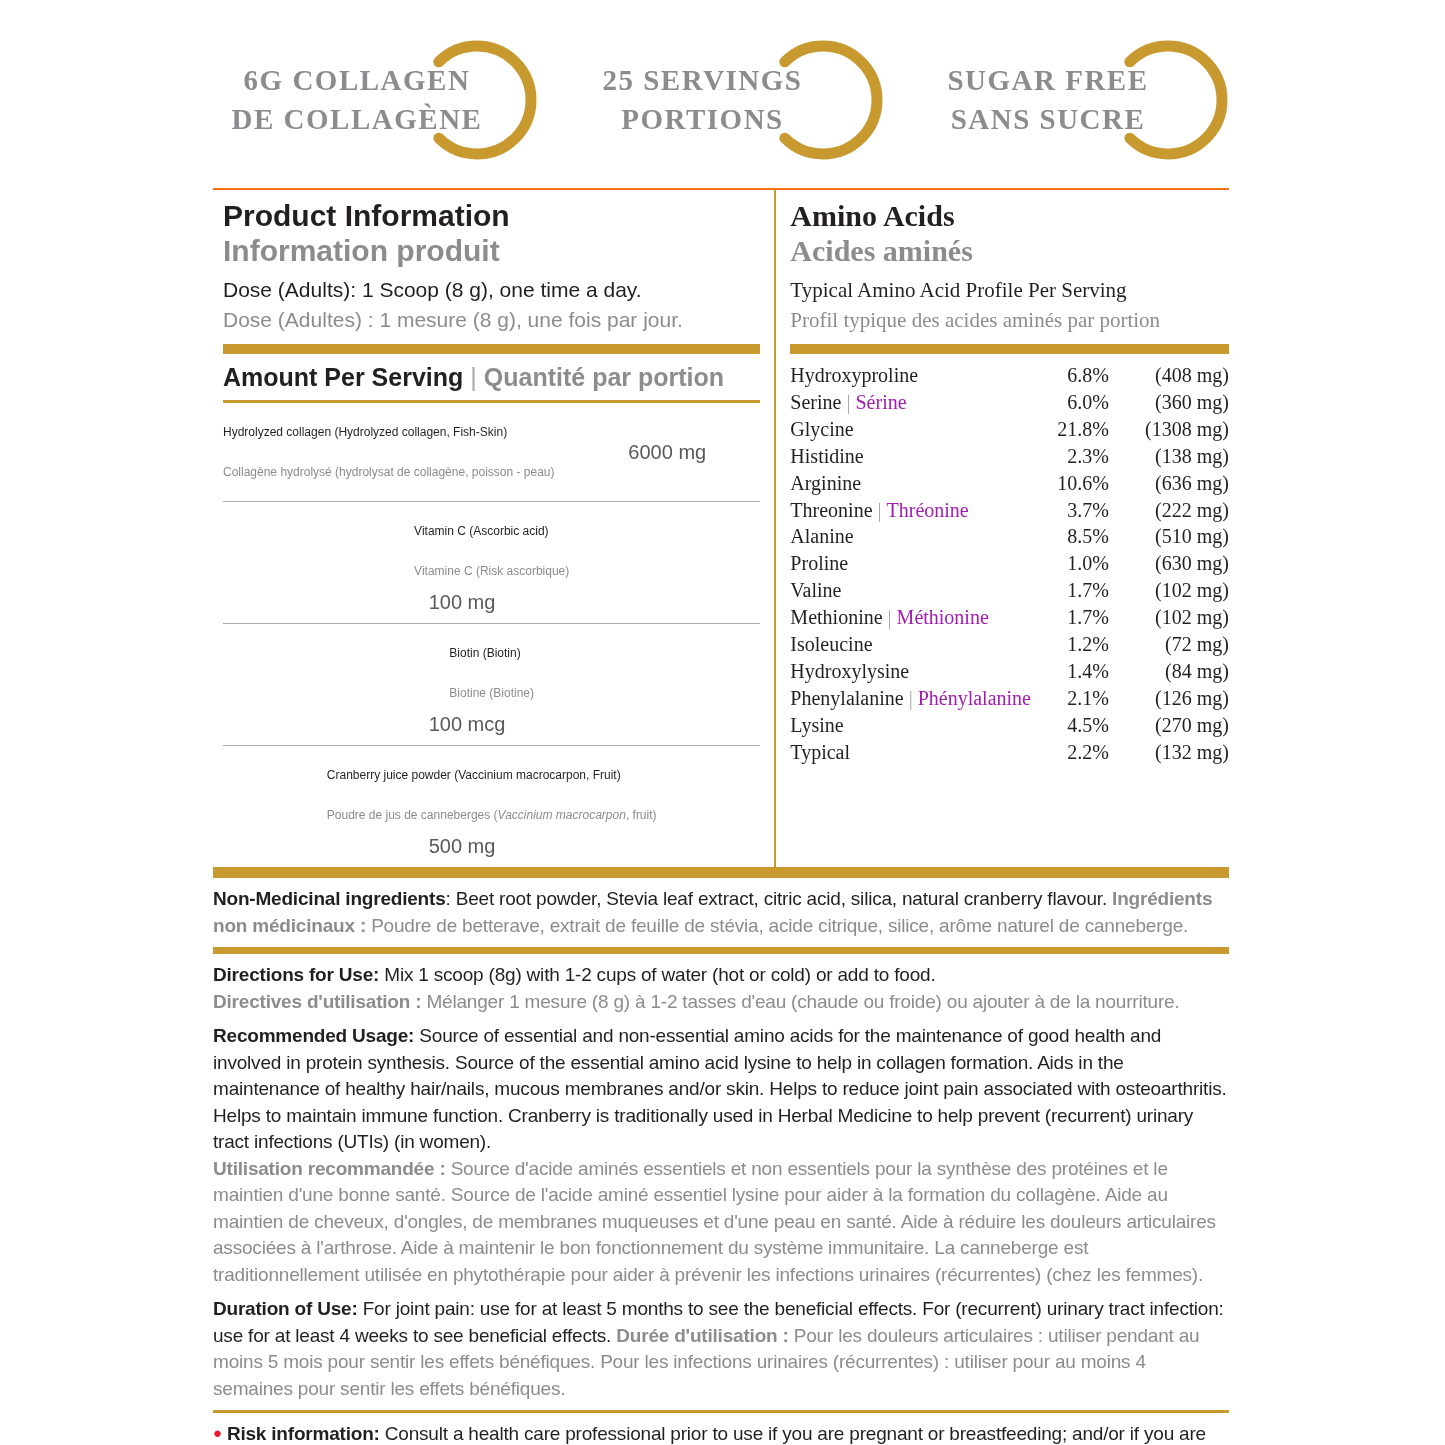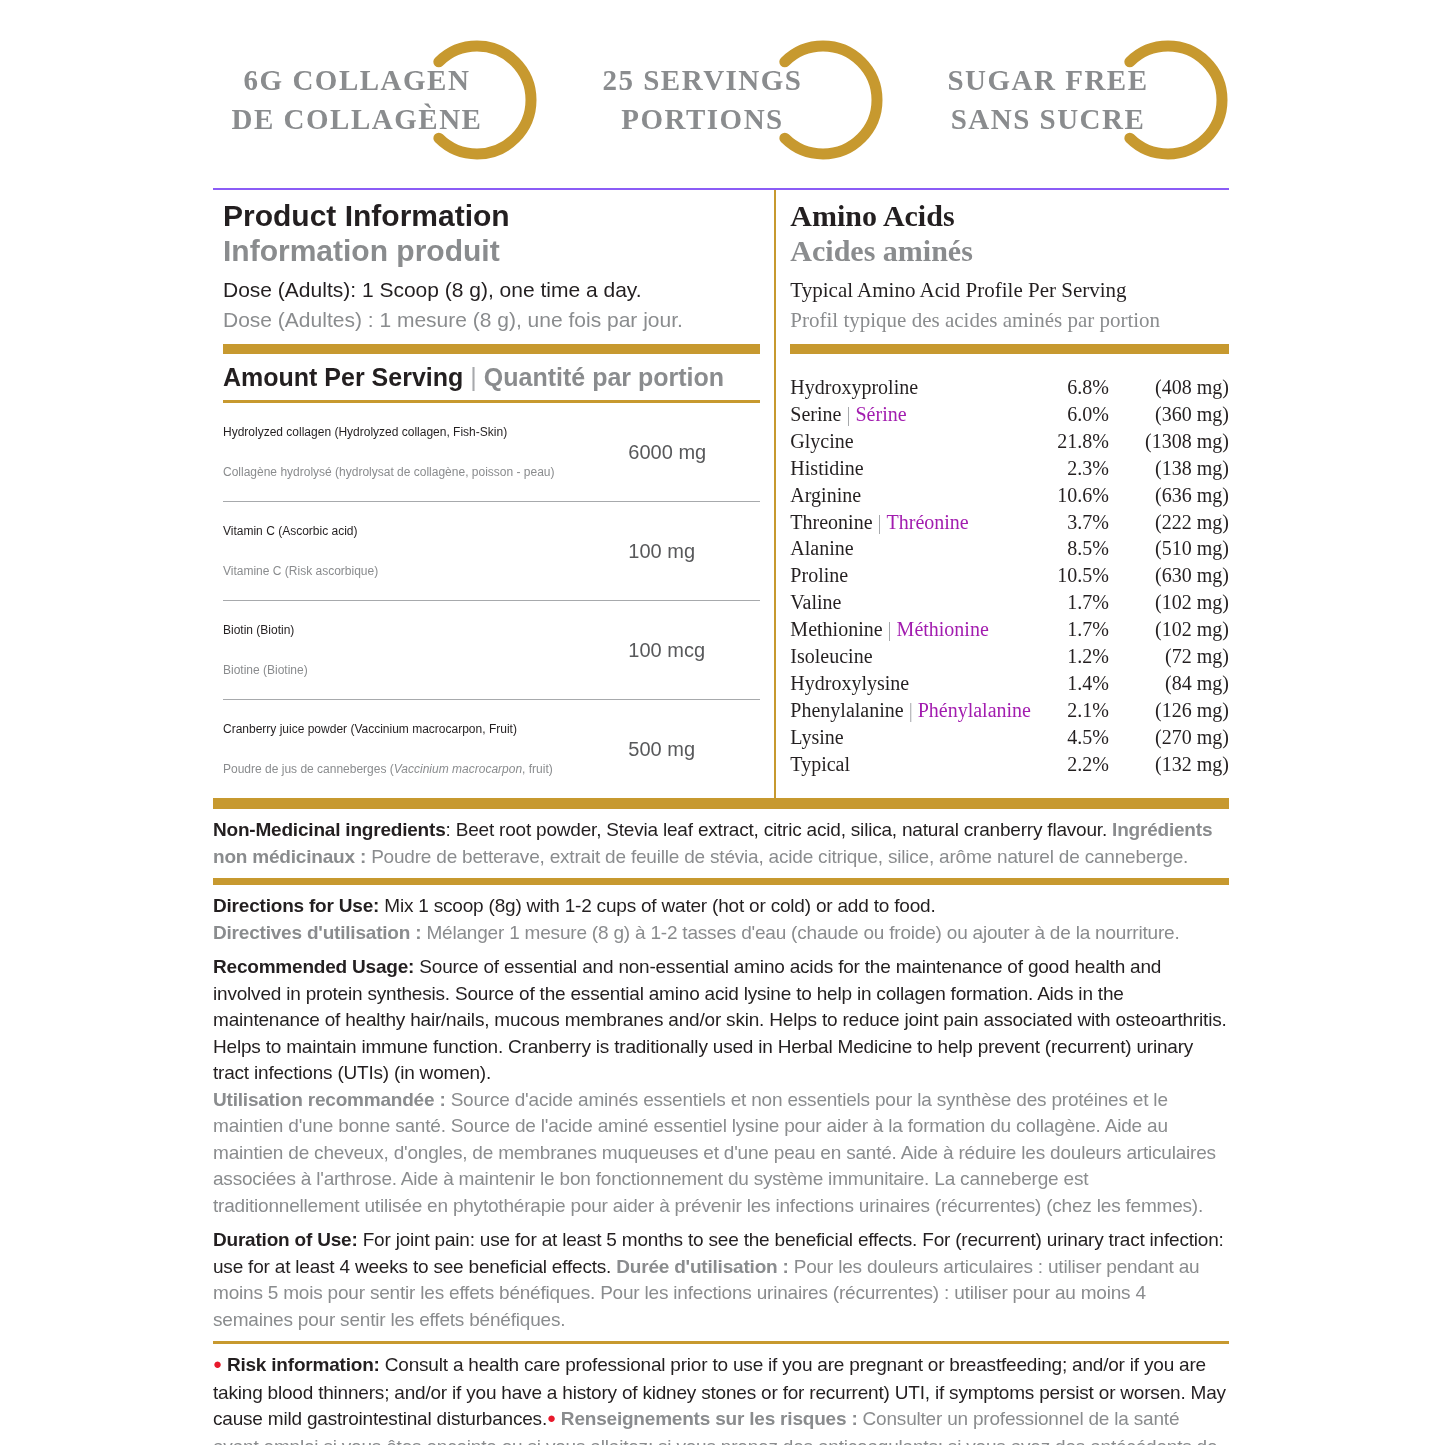--- a/index.html
+++ b/index.html
@@ -14,42 +14,42 @@
   .badges { display:flex; justify-content:space-between; align-items:flex-end; height:152px; margin-bottom:12px; }
   .badge { position:relative; width:325px; height:152px; }
   .badge-arc { position:absolute; right:0; top:50%; transform:translateY(-50%); width:122px; height:122px; }
   .badge-text {
     position:absolute; left:0; top:50%; transform:translateY(-50%); width:288px; text-align:center;
     font-family:"Liberation Serif", serif; font-weight:700; font-size:29px; line-height:39px;
     letter-spacing:1.5px; color:#8A8C8E; z-index:2; white-space:nowrap;
   }
 
   
-  .columns { display:flex; border-top:2px solid #8b5cf6; }
+  .columns { display:flex; border-top:2px solid #f97316; }
   .col-left  { width:572px; border-right:2px solid #C7992F; padding:8px 14px 0 10px; }
   .col-right { flex:1; padding:8px 0 0 14px;font-family:Liberation Serif, serif; }
   .h-en { font-size:30px; font-weight:700; line-height:35px; }
   .h-fr { font-size:30px; font-weight:700; line-height:35px; color:#8A8C8E; margin-bottom:7px; }
   .sub  { font-size:21px; line-height:30px; }
   .gray { color:#8A8C8E; }
   .black { color:#231F20; }
   .b { font-weight:700; }
   .gold-bar   { height:10px; background:#C7992F; margin-top:9px; }
   .gold-line  { height:3px;  background:#C7992F; }
   .aps { font-size:25px; font-weight:700; padding:9px 0 8px; white-space:nowrap; }
   .aps-sep { color:#A7A9AC; font-weight:400; padding:0 7px; }
   .aps-fr { color:#8A8C8E; }
 
   .ing-row { display:flex; align-items:center; padding:9px 0; }
-  .ing-row + .ing-row { border-top:1.5px solid #A7A9AC; }
+  .ing-row + .ing-row { border-top:1.5px solid #A7A9AC;flex-direction:column; }
   .ing-names { flex:1; font-size:12px; line-height:40px; }
   .ing-names .fr { color:#8A8C8E; }
   .ing-amt { width:138px; font-size:20px; color:#58595B; padding-left:6px; }
 
-  .aa-rows { padding-top:20px; }
+  .aa-rows { padding-top:8px; }
   .aa-row { display:flex; font-size:20px; line-height:26.9px; }
   .aa-name { flex:1; white-space:nowrap; }
   .aa-sep { color:#A7A9AC; padding:0 5px; }
   .aa-fr { color:#a21caf; }
   .aa-pct { width:78px; text-align:right; }
   .aa-mg  { width:120px; text-align:right; }
 
   
   .gold-bar-xl { height:11px; background:#C7992F; }
   .gold-bar-sm { height:7px;  background:#C7992F; margin:3px 0; }
@@ -189,21 +189,21 @@
           </div>
 
           <div class="aa-row">
             <div class="aa-name"><span>Alanine</span></div>
             <div class="aa-pct">8.5%</div>
             <div class="aa-mg">(510 mg)</div>
           </div>
 
           <div class="aa-row">
             <div class="aa-name"><span>Proline</span></div>
-            <div class="aa-pct">10.5%</div>
+            <div class="aa-pct">1.0%</div>
             <div class="aa-mg">(630 mg)</div>
           </div>
 
           <div class="aa-row">
             <div class="aa-name"><span>Valine</span></div>
             <div class="aa-pct">1.7%</div>
             <div class="aa-mg">(102 mg)</div>
           </div>
 
           <div class="aa-row">

